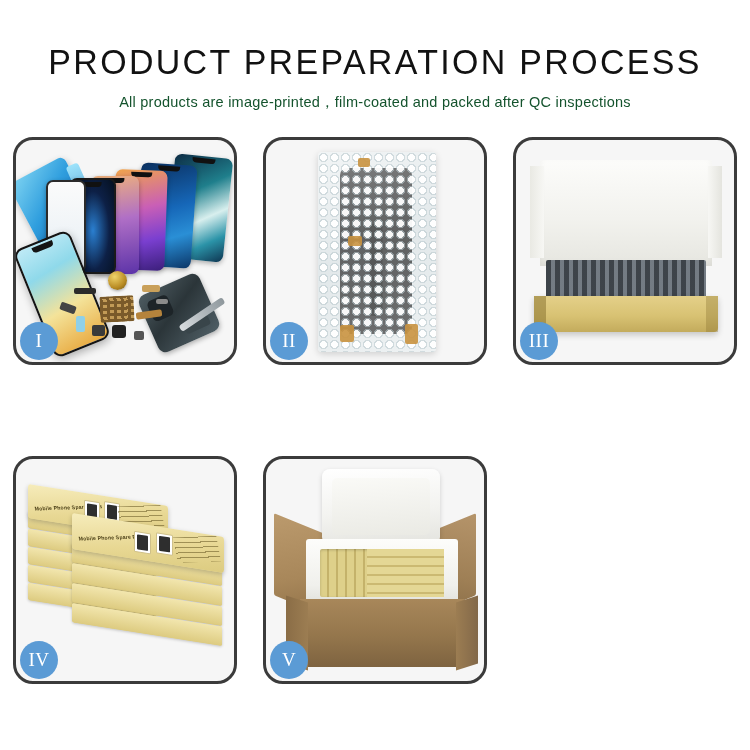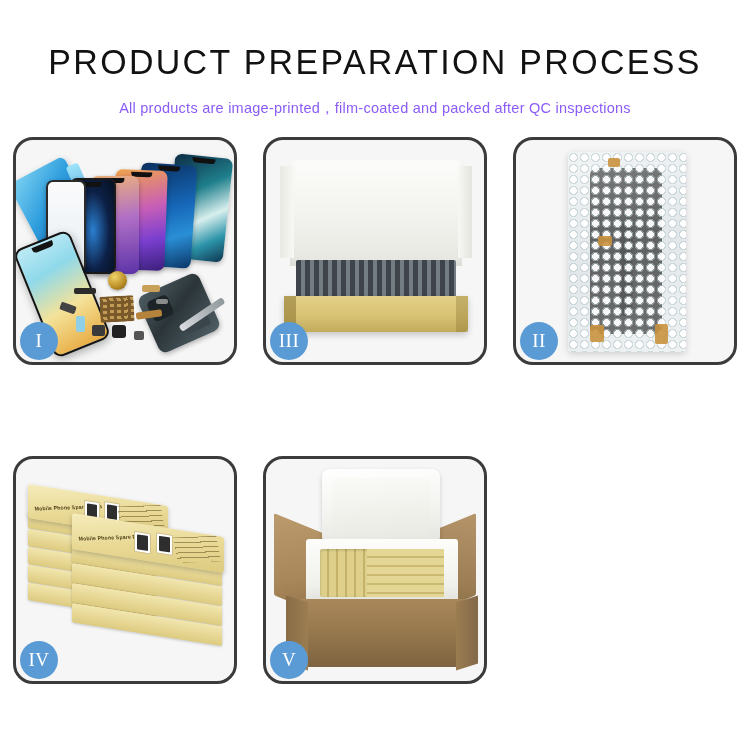--- a/index.html
+++ b/index.html
@@ -19,25 +19,25 @@
   .title {
     margin-top: 44px;
     font-size: 35px;
     font-weight: 500;
     letter-spacing: 2.4px;
     color: #121212;
     line-height: 1;
     transform: scaleX(0.97);
   }
   .subtitle {
-    margin-top: 22px;
+    margin-top: 16px;
     font-size: 14.5px;
     font-weight: 400;
     letter-spacing: 0.25px;
-    color: #8b5cf6;
+    color: #14532d;
     line-height: 1;
   }
 
   
   .grid {
     position:absolute;
     top: 137px; left: 13px;
     width: 724px; height: 550px;
     display: grid;
     grid-template-columns: repeat(3, 224px);
@@ -352,39 +352,39 @@
         <div class="chip c6"></div>
         <div class="chip c7"></div>
         <div class="chip c8"></div>
         <div class="chip c9"></div>
       </div>
       <div class="badge">I</div>
     </div>
 
     <div class="panel">
       <div class="stage">
-        <div class="fb-lid"></div>
-        <div class="fb-foam"></div>
-        <div class="fb-base"></div>
-      </div>
-      <div class="badge">III</div>
-    </div>
-
-    <div class="panel">
-      <div class="stage">
         <div class="bubble-bag">
           <div class="inner-part"></div>
           <div class="bubbles"></div>
           <div class="tape t1"></div>
           <div class="tape t2"></div>
           <div class="tape t3"></div>
           <div class="tape t4"></div>
         </div>
       </div>
       <div class="badge">II</div>
+    </div>
+
+    <div class="panel">
+      <div class="stage">
+        <div class="fb-lid"></div>
+        <div class="fb-foam"></div>
+        <div class="fb-base"></div>
+      </div>
+      <div class="badge">III</div>
     </div>
 
     <div class="panel">
       <div class="stage">
         <div class="stack">
           <div class="sbox" style="left:2px;  top:44px; width:128px; height:17px; transform:skewY(9deg);">
               <div class="face"></div>
             </div>
           <div class="sbox" style="left:2px;  top:62px; width:128px; height:17px; transform:skewY(9deg);">
               <div class="face"></div>

